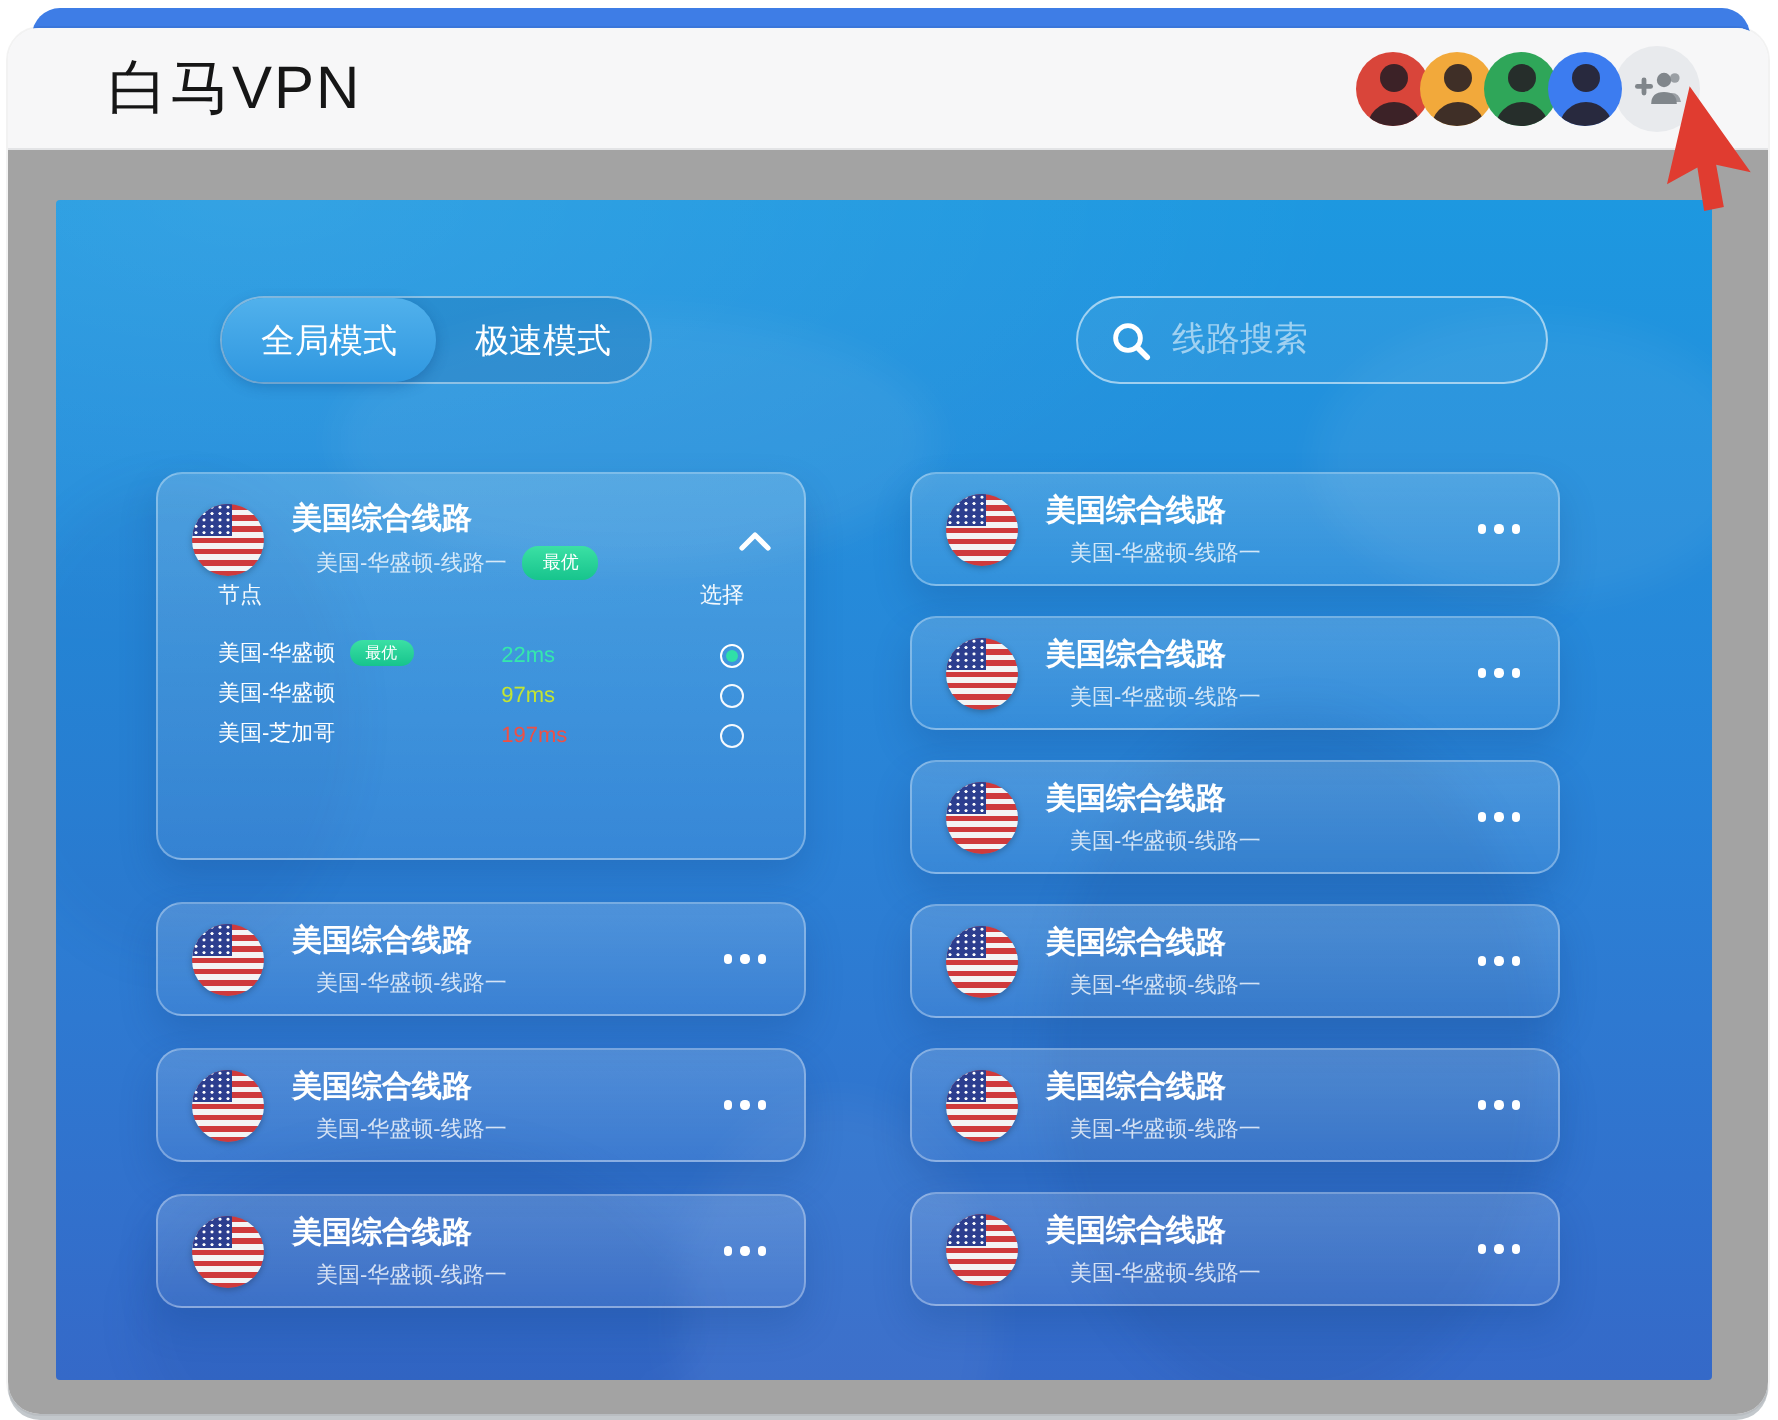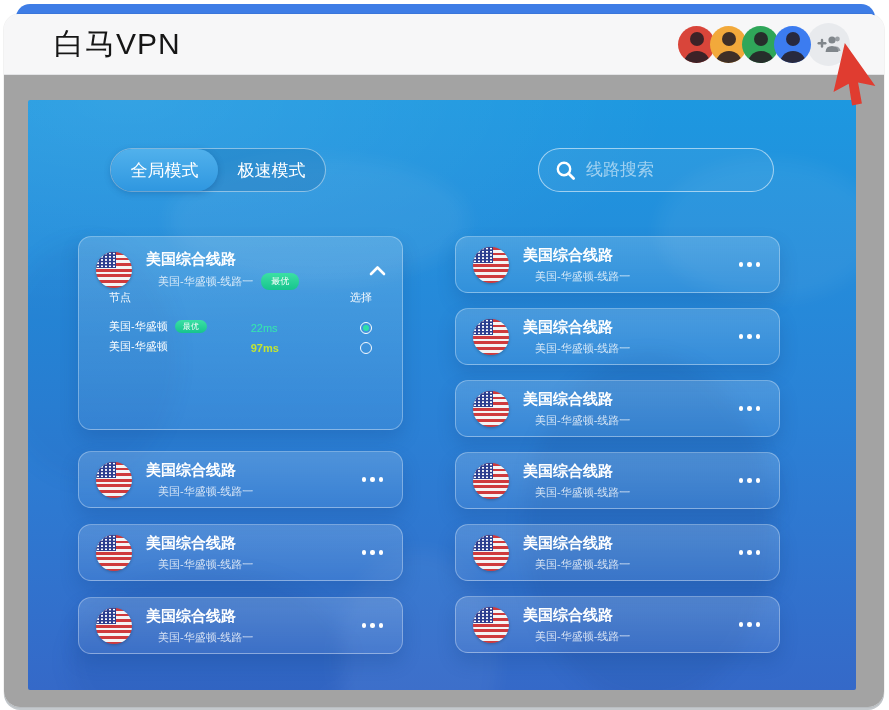--- a/index.html
+++ b/index.html
@@ -205,21 +205,30 @@
                     </span>
                   <span class="latency" style="color: rgb(53, 232, 172);">22ms</span>
                   <span class="sel-cell">
                       <button class="radio on"></button>
                     </span>
                 </div>
                 <div class="node-row">
                   <span class="node-name">
                       <span>美国-华盛顿</span>
                     </span>
-                  <span class="latency" style="color: rgb(195, 229, 50); font-weight: bold;">97ms</span>
+                  <span class="latency" style="color: rgb(195, 229, 50);">97ms</span>
+                  <span class="sel-cell">
+                      <button class="radio"></button>
+                    </span>
+                </div>
+                <div class="node-row">
+                  <span class="node-name">
+                      <span>美国-芝加哥</span>
+                    </span>
+                  <span class="latency" style="color: rgb(239, 80, 68);">197ms</span>
                   <span class="sel-cell">
                       <button class="radio"></button>
                     </span>
                 </div>
               </div>
             </div>
 
             <div class="card">
               <div class="flag"></div>
               <div class="card-text">

